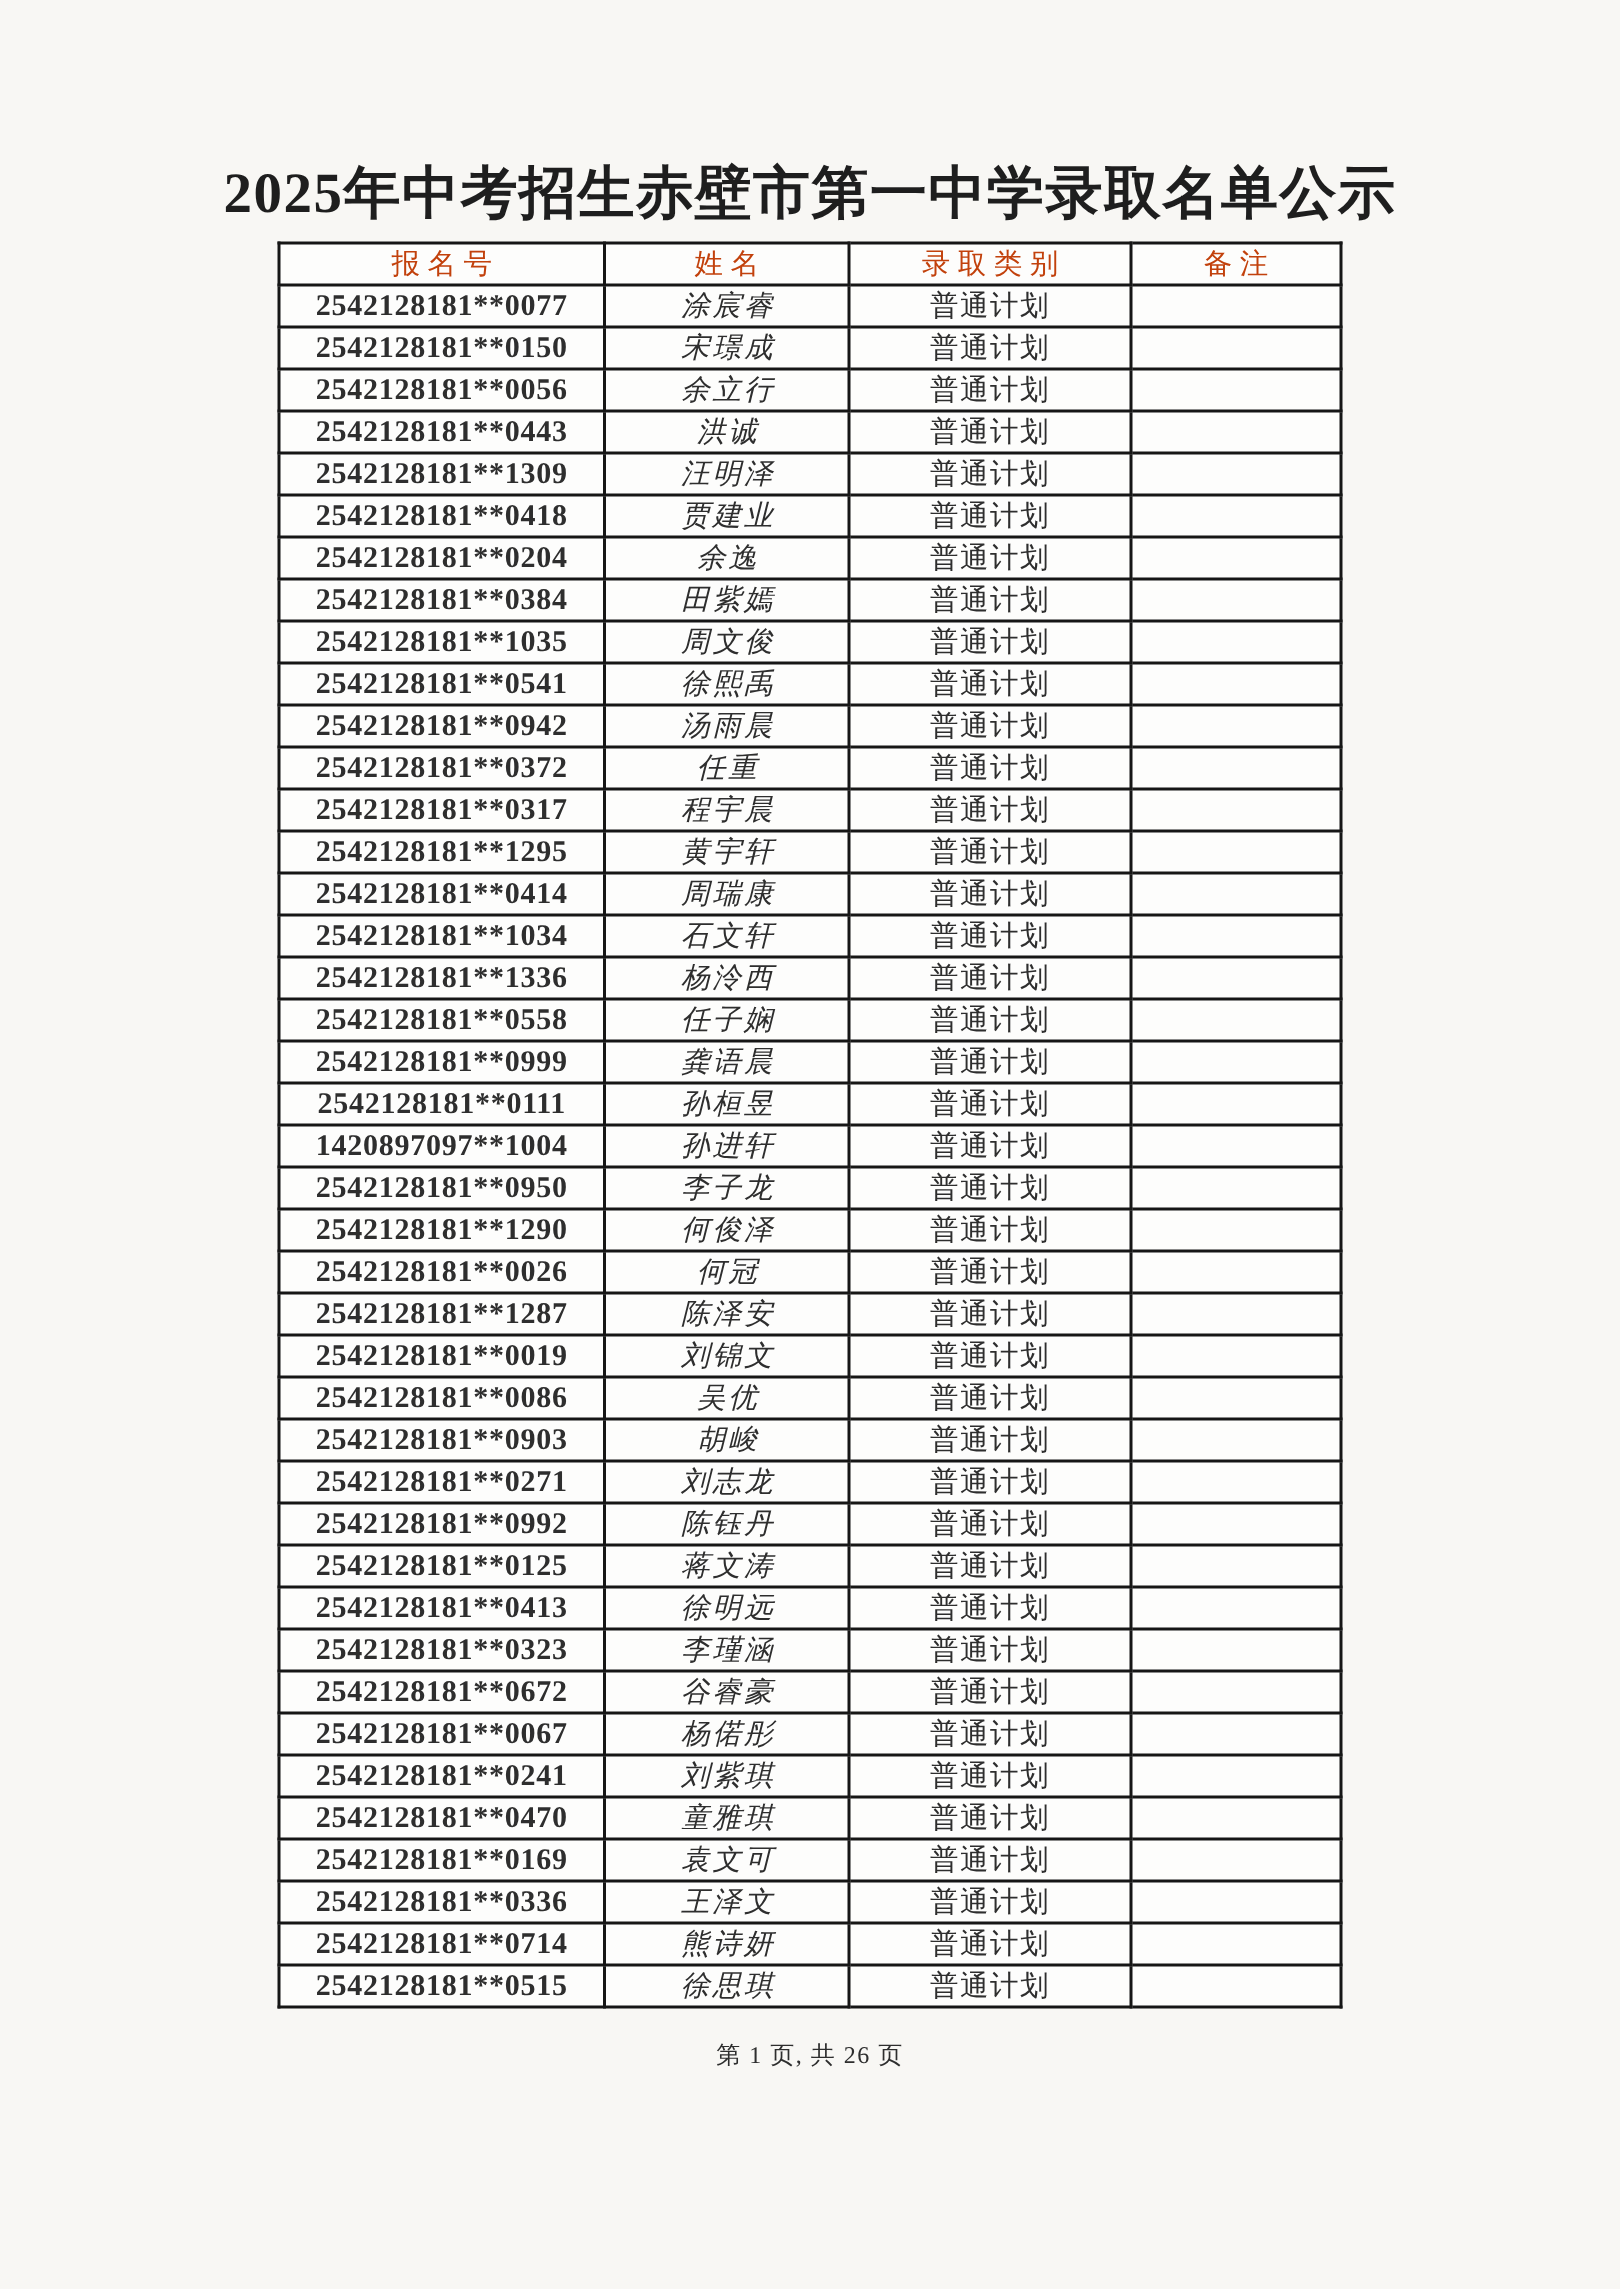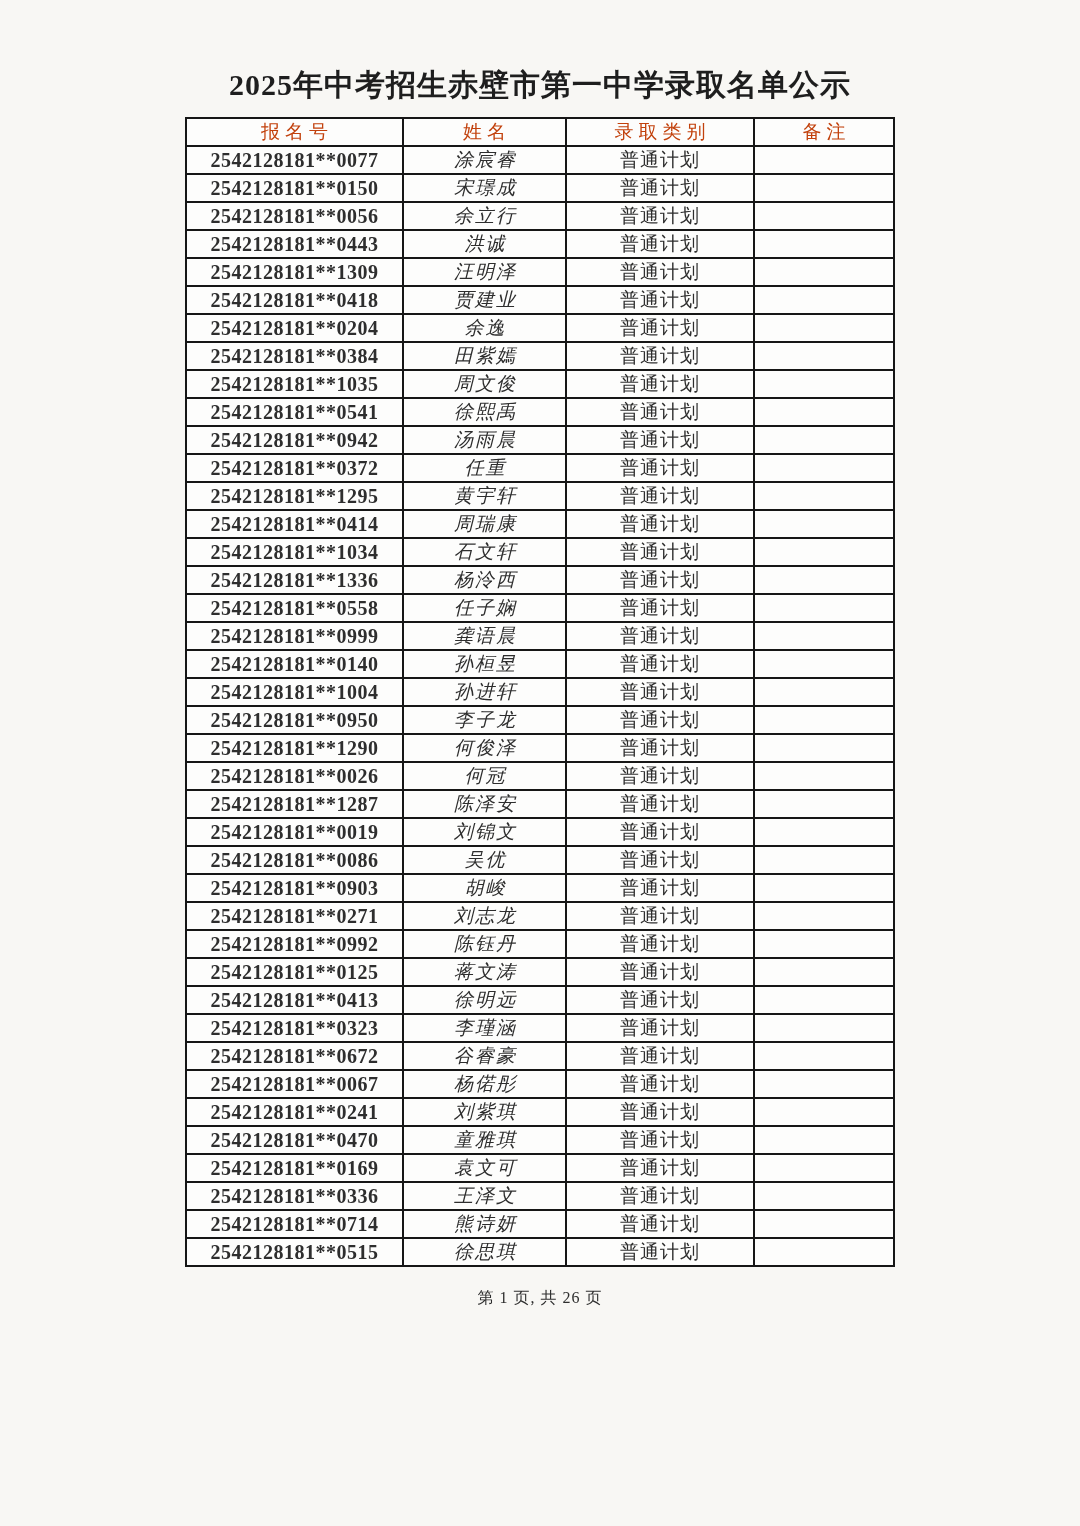--- a/index.html
+++ b/index.html
@@ -11,23 +11,23 @@
     position: relative;
     width: 1080px;
     height: 1526px;
     margin: 0 auto;
     background: #f8f7f4;
     font-family: "Liberation Serif", "DejaVu Serif", serif;
     color: #2b2b2b;
     overflow: hidden;
   }
   .doc-title {
-    padding-top: 64px;
+    padding-top: 108px;
     text-align: center;
-    font-size: 30px;
+    font-size: 38px;
     line-height: 42px;
     font-weight: bold;
     color: #1e1e1e;
     letter-spacing: 1px;
   }
   table.admission-table {
     margin: 11px auto 0 auto;
     border-collapse: collapse;
     table-layout: fixed;
     width: 708px;
@@ -166,20 +166,26 @@
           <td class="cell-cat">普通计划</td>
           <td class="cell-remark"></td>
         </tr>
         <tr>
           <td class="cell-reg">2542128181**0372</td>
           <td class="cell-name">任重</td>
           <td class="cell-cat">普通计划</td>
           <td class="cell-remark"></td>
         </tr>
         <tr>
+          <td class="cell-reg">2542128181**0317</td>
+          <td class="cell-name">程宇晨</td>
+          <td class="cell-cat">普通计划</td>
+          <td class="cell-remark"></td>
+        </tr>
+        <tr>
           <td class="cell-reg">2542128181**1295</td>
           <td class="cell-name">黄宇轩</td>
           <td class="cell-cat">普通计划</td>
           <td class="cell-remark"></td>
         </tr>
         <tr>
           <td class="cell-reg">2542128181**0414</td>
           <td class="cell-name">周瑞康</td>
           <td class="cell-cat">普通计划</td>
           <td class="cell-remark"></td>
@@ -202,27 +208,27 @@
           <td class="cell-cat">普通计划</td>
           <td class="cell-remark"></td>
         </tr>
         <tr>
           <td class="cell-reg">2542128181**0999</td>
           <td class="cell-name">龚语晨</td>
           <td class="cell-cat">普通计划</td>
           <td class="cell-remark"></td>
         </tr>
         <tr>
-          <td class="cell-reg">2542128181**0140</td>
+          <td class="cell-reg">2542128181**0111</td>
           <td class="cell-name">孙桓昱</td>
           <td class="cell-cat">普通计划</td>
           <td class="cell-remark"></td>
         </tr>
         <tr>
-          <td class="cell-reg">2542128181**1004</td>
+          <td class="cell-reg">1420897097**1004</td>
           <td class="cell-name">孙进轩</td>
           <td class="cell-cat">普通计划</td>
           <td class="cell-remark"></td>
         </tr>
         <tr>
           <td class="cell-reg">2542128181**0950</td>
           <td class="cell-name">李子龙</td>
           <td class="cell-cat">普通计划</td>
           <td class="cell-remark"></td>
         </tr>

